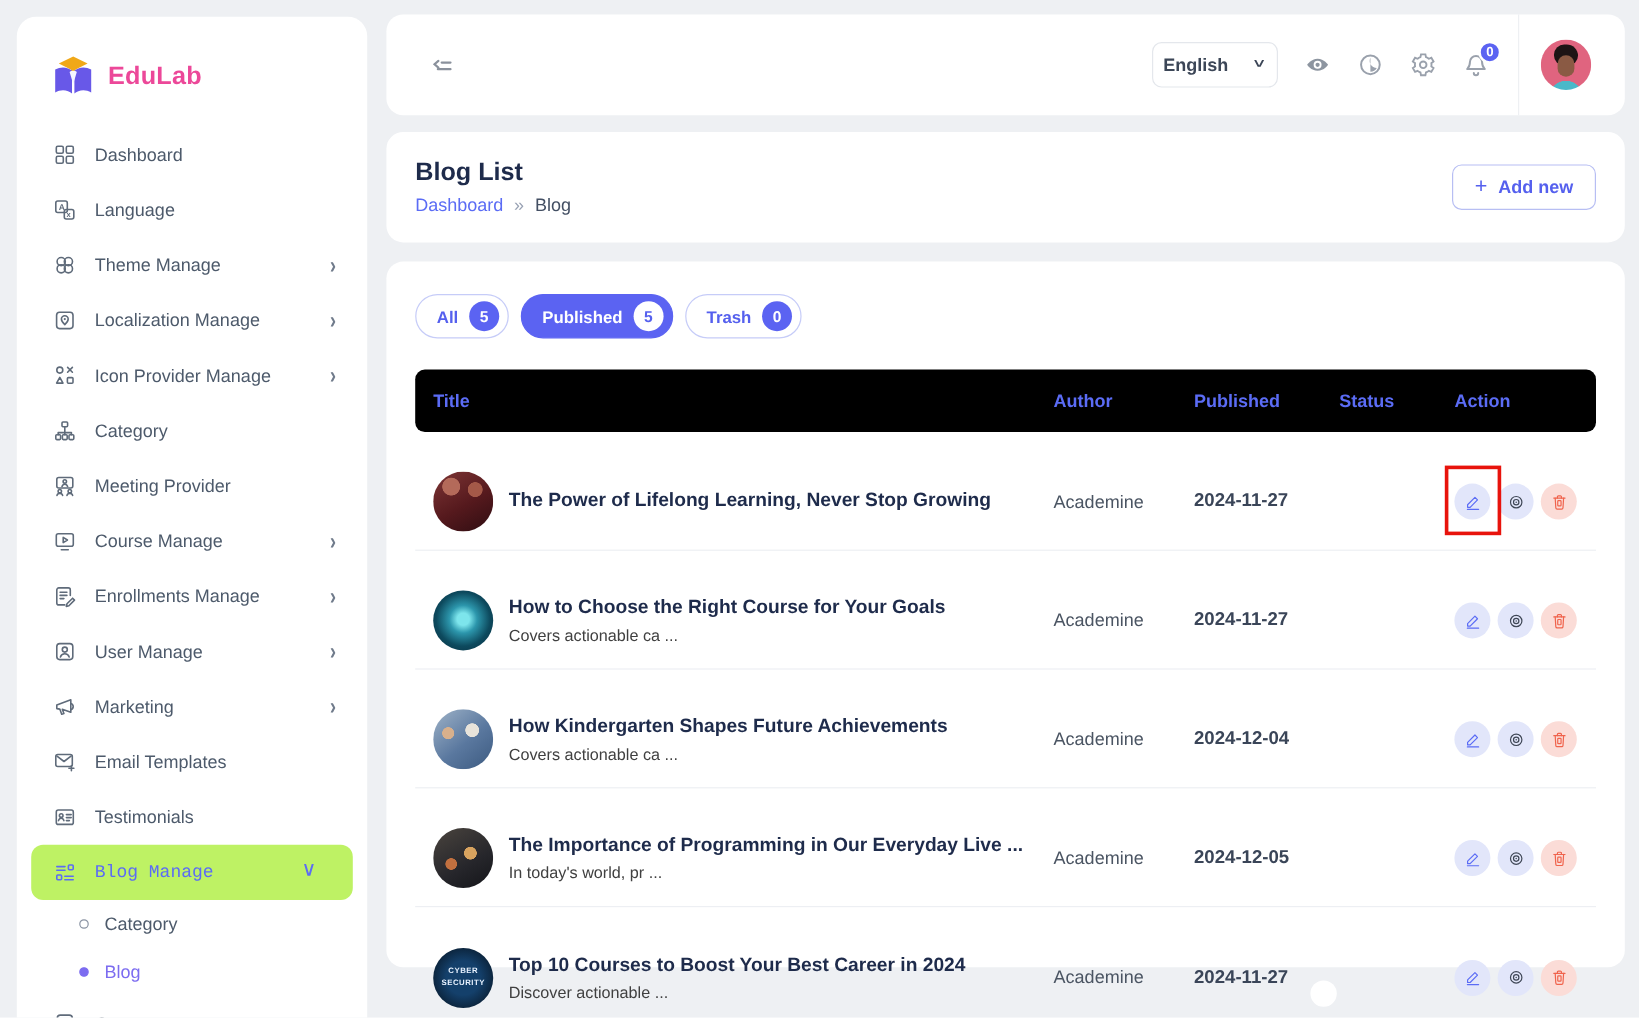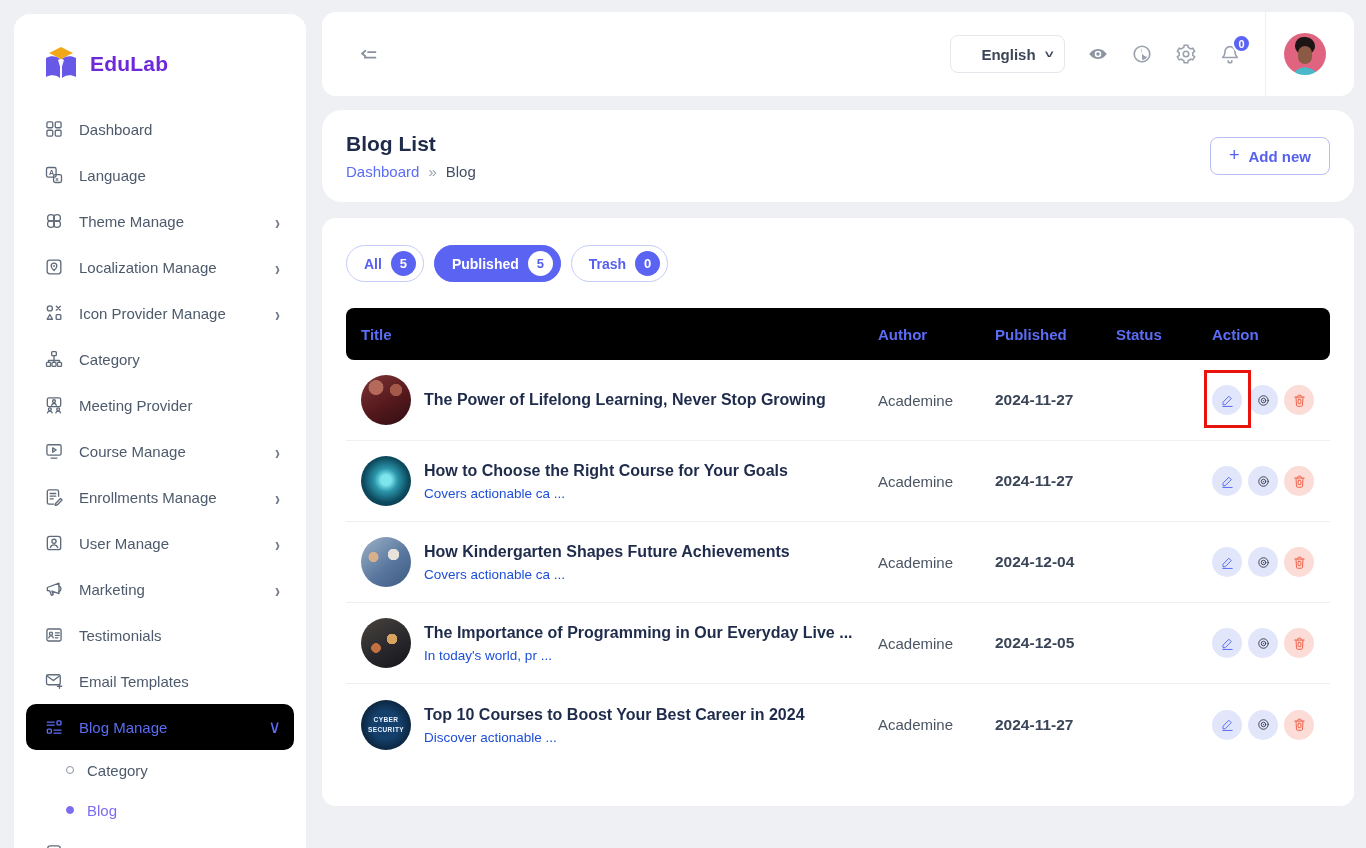--- a/index.html
+++ b/index.html
@@ -3,80 +3,80 @@
 <meta charset="utf-8">
 <style>
   * { margin:0; padding:0; box-sizing:border-box; }
   html,body { width:1366px; height:848px; overflow:hidden; }
   body { background:#eef0f3; font-family:"Liberation Sans", sans-serif; position:relative; }
   .card { background:#fff; border-radius:14px; }
 
   
   .sidebar { position:absolute; left:14px; top:14px; width:292px; height:880px; background:#fff; border-radius:16px; overflow:hidden; }
   .logo-row { display:flex; align-items:center; gap:10px; padding:32px 24px 20px 28px; }
-  .logo-text { font-size:21px; font-weight:800; color:#6d28d9; letter-spacing:.2px; }
+  .logo-text { font-size:21px; font-weight:800; color:#ec4899; letter-spacing:.2px; }
   .nav { margin-top:4px; }
   .nav-item { height:46px; display:flex; align-items:center; gap:15px; padding:0 26px 0 30px; color:#4d5a6b; font-size:15px; font-weight:500; cursor:pointer; }
   .nav-item .icn { width:20px; height:20px; color:#5f6b7a; flex:0 0 20px; display:flex; }
   .nav-item .chev { margin-left:auto; color:#707b8b; font-size:15px; font-weight:600; transform:scaleY(1.3); }
-  .nav-item.active { margin:0 12px; padding:0 15px 0 18px; border-radius:10px; background:#000000; color:#5b6cf5; }
+  .nav-item.active { margin:0 12px; padding:0 32px 0 18px; border-radius:10px; background:#bef264; color:#5b6cf5;font-family:Liberation Mono, monospace; }
   .nav-item.active .icn { color:#5b6cf5; }
   .nav-item.active .chev { color:#5b6cf5; }
   .sub-item { height:40px; display:flex; align-items:center; gap:13px; padding-left:52px; font-size:15px; color:#4d5a6b; cursor:pointer; }
   .sub-item .bullet { width:8px; height:8px; border-radius:50%; border:1.6px solid #8a93a3; background:transparent; }
   .sub-item.active { color:#7c6cf0; }
   .sub-item.active .bullet { background:#7c6cf0; border-color:#7c6cf0; }
 
   
   .topbar { position:absolute; left:322px; right:12px; top:12px; height:84px; display:flex; align-items:center; padding-left:36px; }
   .collapse { width:22px; height:22px; color:#8a919c; cursor:pointer; display:flex; }
   .topbar-right { margin-left:auto; display:flex; align-items:center; }
-  .lang-select { display:flex; align-items:center; gap:10px; border:1px solid #e4e7ec; border-radius:8px; height:38px; padding:0 12px 0 30px; font-size:15px; color:#3c4657; font-weight:600; background:#fff; cursor:pointer; }
+  .lang-select { display:flex; align-items:center; gap:22px; border:1px solid #e4e7ec; border-radius:8px; height:38px; padding:0 12px 0 8px; font-size:15px; color:#3c4657; font-weight:600; background:#fff; cursor:pointer; }
   .lang-select .sel-chev { font-size:11px; color:#3c4657; transform:scaleX(1.4); }
   .top-icon { width:22px; height:22px; color:#9aa1ac; margin-left:22px; cursor:pointer; display:flex; position:relative; }
   .bell-wrap { position:relative; }
   .badge { position:absolute; top:-9px; right:-10px; min-width:19px; height:19px; border-radius:10px; background:#5b63f2; color:#fff; font-size:11px; font-weight:700; display:flex; align-items:center; justify-content:center; border:2px solid #fff; }
   .top-divider { width:1px; height:84px; background:#eef0f3; margin-left:24px; }
   .avatar { width:42px; height:42px; border-radius:50%; margin:0 28px 0 18px; position:relative; overflow:hidden; cursor:pointer;
             background:radial-gradient(circle at 50% 115%, #4ab8c9 0 26%, transparent 27%), #e0647f; }
   .avatar::before { content:""; position:absolute; left:11px; top:4px; width:20px; height:17px; border-radius:9px 10px 8px 8px; background:#1d1415; }
   .avatar::after { content:""; position:absolute; left:14px; top:13px; width:14px; height:18px; border-radius:7px; background:#8a5a44; }
 
   
-  .page-card { position:absolute; left:322px; right:12px; top:110px; height:92px; display:flex; align-items:center; justify-content:space-between; padding:0 24px;border-radius:20px; }
+  .page-card { position:absolute; left:322px; right:12px; top:110px; height:92px; display:flex; align-items:center; justify-content:space-between; padding:0 24px; }
   .page-title { font-size:21px; font-weight:700; color:#1e2b4b; }
   .breadcrumb { display:flex; align-items:center; gap:9px; margin-top:7px; font-size:15px; }
   .bc-link { color:#5b6cf5; cursor:pointer; }
   .bc-sep { color:#98a1b3; }
   .bc-current { color:#434f63; }
   .add-btn { height:38px; display:flex; align-items:center; gap:9px; padding:0 18px; border:1px solid #b7bef3; border-radius:8px; background:#fff; color:#5560ee; font-size:15px; font-weight:600; cursor:pointer; }
   .add-btn .plus { font-size:18px; font-weight:400; margin-top:-2px; }
 
   
   .table-card { position:absolute; left:322px; right:12px; top:218px; height:588px; padding:27px 24px 4px; }
   .filters { display:flex; gap:10px; margin-bottom:26px; }
   .pill { height:37px; border-radius:19px; border:1px solid #c6ccf8; background:#fff; color:#5560ee; font-size:14px; font-weight:700; display:flex; align-items:center; gap:9px; padding:0 7px 0 17px; cursor:pointer; }
   .pill .cnt { width:25px; height:25px; border-radius:50%; background:#5b63f2; color:#fff; font-size:13px; font-weight:700; display:flex; align-items:center; justify-content:center; }
   .pill.active { background:#5b63f2; border-color:#5b63f2; color:#fff; }
   .pill.active .cnt { background:#fff; color:#5560ee; }
 
   .tgrid { display:grid; grid-template-columns:minmax(0,1fr) 117px 121px 96px 118px; align-items:center; padding-left:15px; }
   .thead { background:#000000; border-radius:8px; height:52px; color:#5b6cf5; font-size:15px; font-weight:700; }
-  .trow { height:81px; border-bottom:1px solid #edeff3; }
+  .trow { height:81px; border-bottom:1px solid #edeff3;margin-top:18px; }
   .trow:last-child { border-bottom:none; }
   .title-cell { display:flex; align-items:center; gap:13px; padding-right:20px; }
   .thumb { width:50px; height:50px; border-radius:50%; flex:0 0 50px; display:flex; align-items:center; justify-content:center; overflow:hidden; }
   .thumb-graduation { background:radial-gradient(circle at 30% 25%, #b46a5a 0 14%, transparent 15%), radial-gradient(circle at 70% 30%, #a45948 0 12%, transparent 13%), linear-gradient(150deg,#7e3535,#55191d 55%,#2f0d12); }
   .thumb-tech { background:radial-gradient(circle at 50% 48%, #7de5ec 0 14%, #2c96ac 32%, #0d4a5e 62%, #07293a); }
   .thumb-kids { background:radial-gradient(circle at 25% 40%, #d8b08c 0 10%, transparent 11%), radial-gradient(circle at 65% 35%, #e8e3da 0 12%, transparent 13%), linear-gradient(140deg,#9fb3c8,#5a789f 55%,#3c5a80); }
   .thumb-prog { background:radial-gradient(circle at 62% 42%, #d8a35f 0 12%, transparent 13%), radial-gradient(circle at 30% 60%, #c2703f 0 10%, transparent 11%), linear-gradient(150deg,#4a443e,#26262b 60%,#141519); }
   .thumb-cyber { background:radial-gradient(circle at 50% 50%, #14406b 0 40%, #0b2239 75%); }
   .thumb-label { color:#e8f2ff; font-size:6.5px; font-weight:700; text-align:center; line-height:1.5; letter-spacing:.4px; }
   .row-title { font-size:16px; font-weight:700; color:#1e2b4b; line-height:1.25; cursor:pointer; }
-  .row-excerpt { font-size:13.5px; color:#1d4ed8; margin-top:5px; }
+  .row-excerpt { font-size:13.5px; color:#404040; margin-top:5px; }
   .cell-author { font-size:15px; color:#4b5563; }
   .cell-date { font-size:15.5px; font-weight:600; color:#3a4558; }
   .toggle { width:48px; height:26px; border-radius:13px; background:#5b63f2; position:relative; cursor:pointer; }
   .toggle .knob { position:absolute; right:2px; top:2px; width:22px; height:22px; border-radius:50%; background:#fff; }
   .actions { display:flex; align-items:center; gap:6px; }
   .abtn { width:30px; height:30px; border-radius:50%; border:none; display:flex; align-items:center; justify-content:center; cursor:pointer; }
   .abtn svg { width:15px; height:15px; }
   .abtn.edit { background:#e2e6fa; color:#5b6cf5; }
   .abtn.view { background:#e2e6fa; color:#3f4756; }
   .abtn.del  { background:#fbdcd7; color:#f0634c; }
@@ -221,37 +221,37 @@
             <path d="M4 10.2v3.6l3 .5 1.9 5.2 2.2-.8-1.6-4.2 8.5 3V5z"></path>
             <path d="M18 8.6c1.5.4 2.4 1.6 2.4 3.2s-.9 2.8-2.4 3.2"></path>
           </svg>
         </span>
         <span>Marketing</span>
         <span class="chev">›</span>
       </div>
       <div class="nav-item">
         <span class="icn">
           <svg viewBox="0 0 24 24" width="20" height="20" fill="none" stroke="currentColor" stroke-width="1.6" stroke-linecap="round" stroke-linejoin="round">
+            <rect x="3" y="4.5" width="16.5" height="12" rx="2"></rect>
+            <path d="M4.2 6.2l7 5.3 7-5.3"></path>
+            <path d="M18.6 15.8v5M16.1 18.3h5"></path>
+          </svg>
+        </span>
+        <span>Email Templates</span>
+      </div>
+      <div class="nav-item">
+        <span class="icn">
+          <svg viewBox="0 0 24 24" width="20" height="20" fill="none" stroke="currentColor" stroke-width="1.6" stroke-linecap="round" stroke-linejoin="round">
             <rect x="3.5" y="4.8" width="17" height="14.4" rx="2"></rect>
             <circle cx="8.4" cy="10.4" r="1.8"></circle>
             <path d="M5.7 15.4c.4-1.5 1.5-2.3 2.7-2.3s2.3.8 2.7 2.3"></path>
             <path d="M13.6 9.4h4.8M13.6 12.4h4.8M13.6 15.4h3"></path>
           </svg>
         </span>
         <span>Testimonials</span>
-      </div>
-      <div class="nav-item">
-        <span class="icn">
-          <svg viewBox="0 0 24 24" width="20" height="20" fill="none" stroke="currentColor" stroke-width="1.6" stroke-linecap="round" stroke-linejoin="round">
-            <rect x="3" y="4.5" width="16.5" height="12" rx="2"></rect>
-            <path d="M4.2 6.2l7 5.3 7-5.3"></path>
-            <path d="M18.6 15.8v5M16.1 18.3h5"></path>
-          </svg>
-        </span>
-        <span>Email Templates</span>
       </div>
       <div class="nav-item active">
         <span class="icn">
           <svg viewBox="0 0 24 24" width="20" height="20" fill="none" stroke="currentColor" stroke-width="1.6" stroke-linecap="round" stroke-linejoin="round">
             <path d="M4 6.2h8.2M4 9.8h8.2"></path>
             <rect x="15.6" y="4.6" width="4.8" height="4.8" rx="1"></rect>
             <rect x="4" y="14.6" width="4.8" height="4.8" rx="1"></rect>
             <path d="M12 15.8h8.4M12 19.4h8.4"></path>
           </svg>
         </span>

